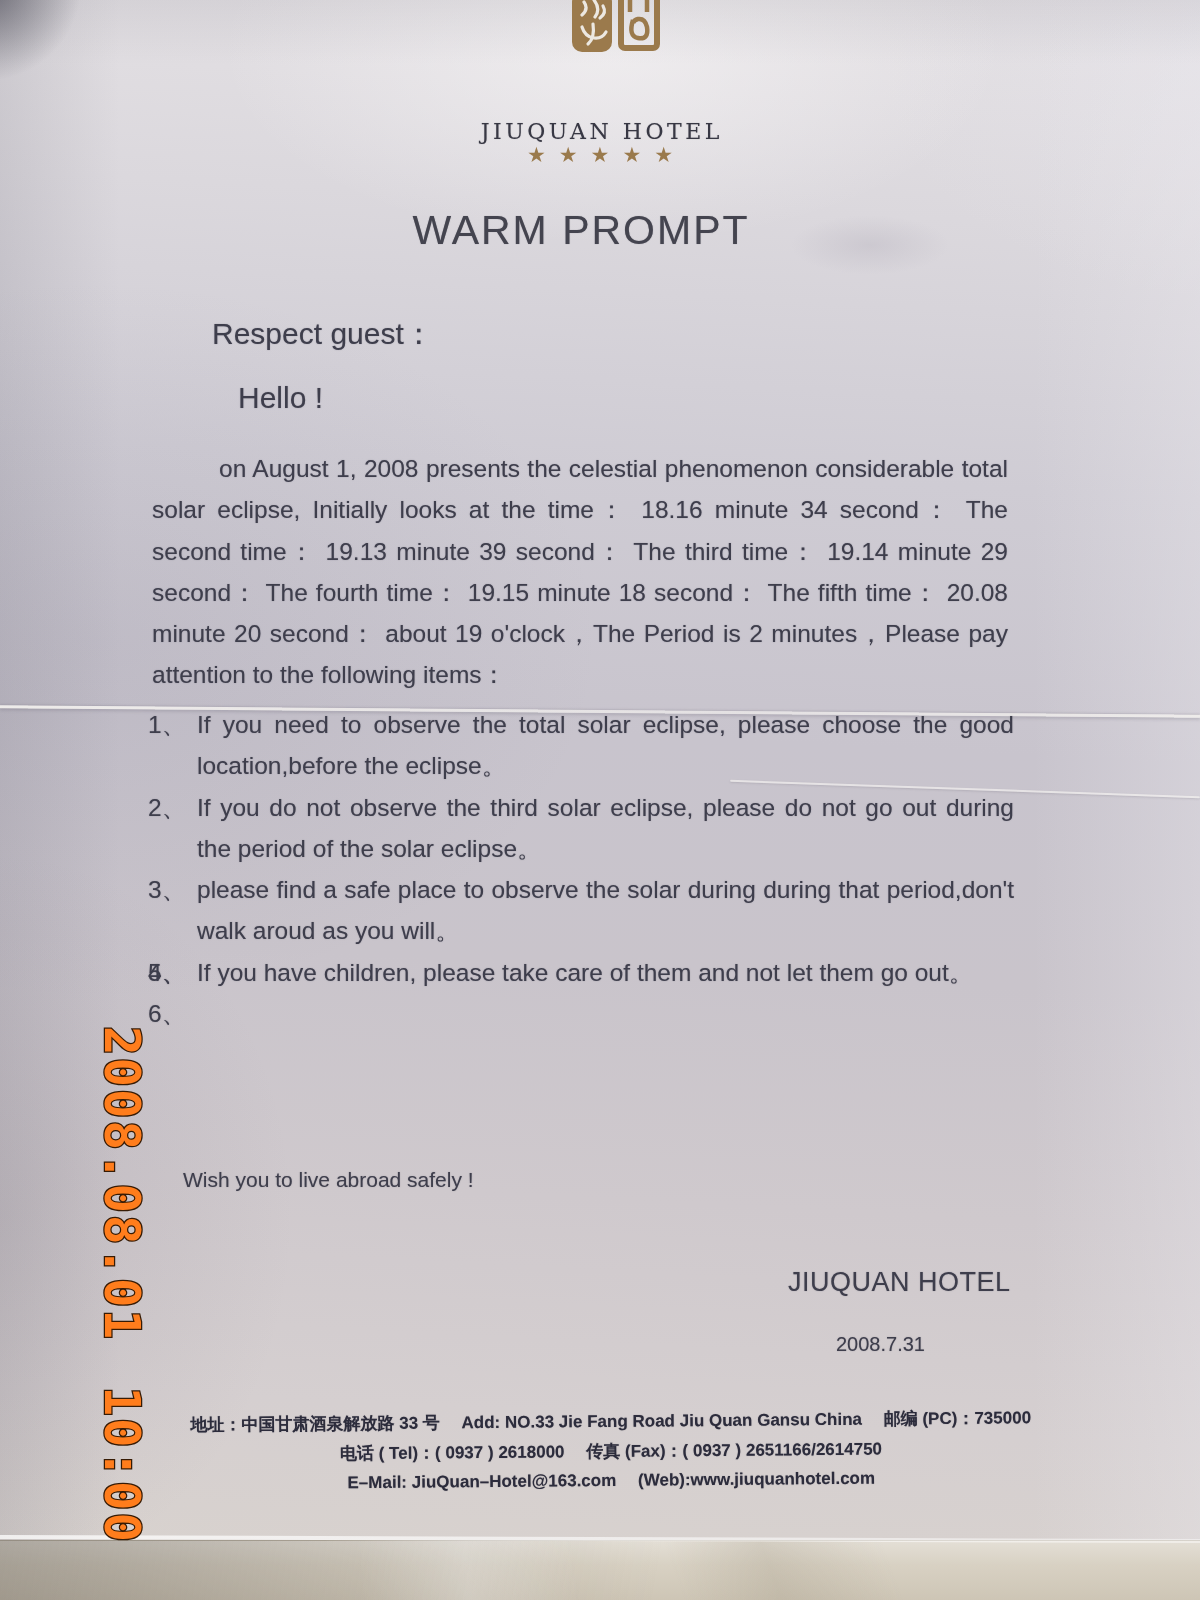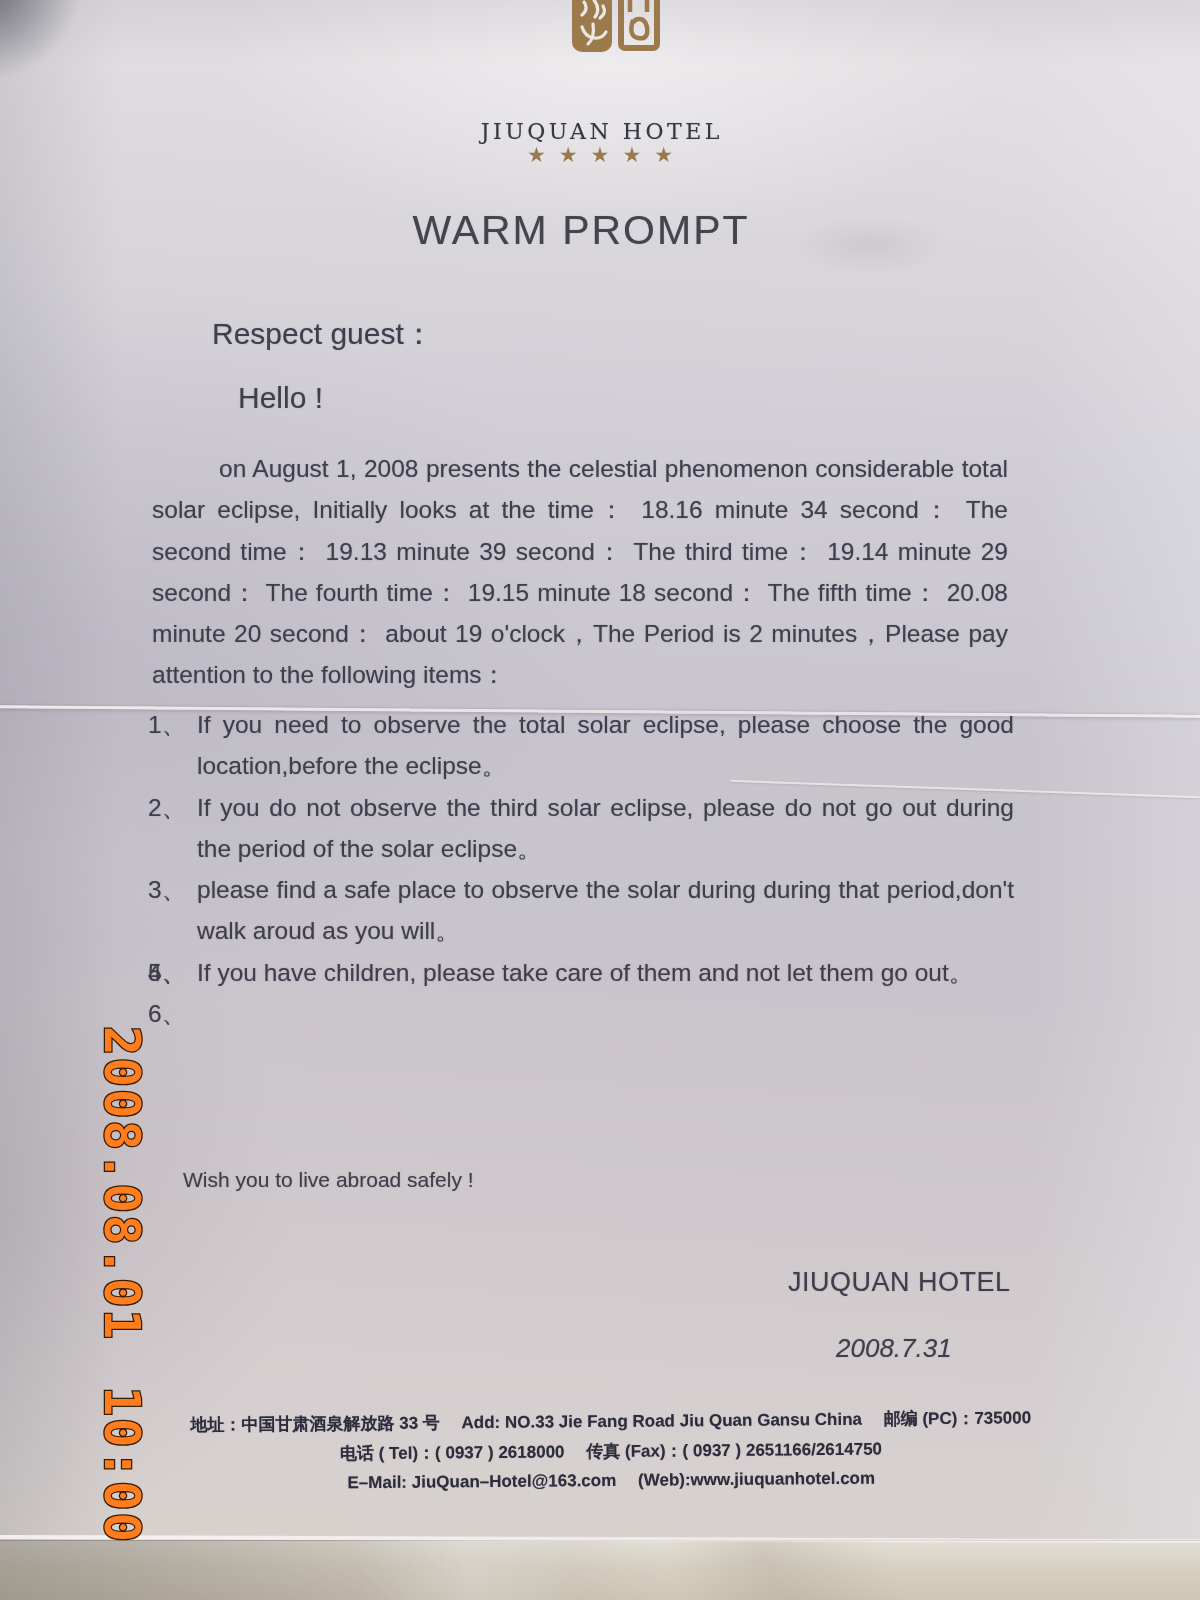--- a/index.html
+++ b/index.html
@@ -85,21 +85,21 @@
   .greeting{position:absolute;left:238px;top:381px;font-size:30px;}
   .intro{
     position:absolute;left:152px;top:448px;width:856px;
     font-size:24.5px;line-height:41.3px;text-align:justify;text-indent:67px;
   }
   .items{position:absolute;left:148px;top:704px;width:866px;}
   .item{position:relative;padding-left:49px;font-size:24.5px;line-height:41.3px;text-align:justify;}
   .item .num{position:absolute;left:0;top:0;}
   .closing{position:absolute;left:183px;top:1168px;font-size:21px;}
   .sig-name{position:absolute;left:788px;top:1267px;font-size:27px;letter-spacing:.5px;}
-  .sig-date{position:absolute;left:836px;top:1333px;font-size:26px;font-style:italic;}
+  .sig-date{position:absolute;left:836px;top:1333px;font-size:20px;}
   
   .footer{
     position:absolute;left:0;top:1407px;width:1200px;text-align:center;
     font-size:17px;line-height:29.5px;font-weight:600;color:#2c2c3c;
     transform:rotate(-.5deg);padding-left:22px;box-sizing:border-box;
     text-shadow:0 0 1px rgba(44,44,60,.4);
   }
   
   .timestamp{
     position:absolute;left:150px;top:1026px;

